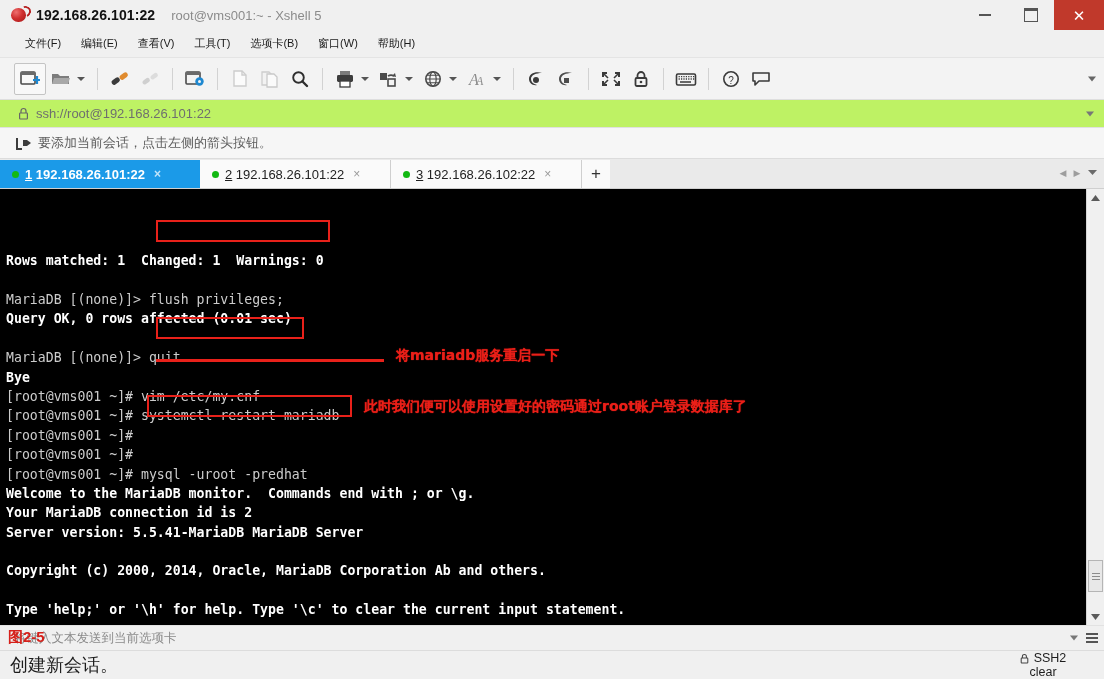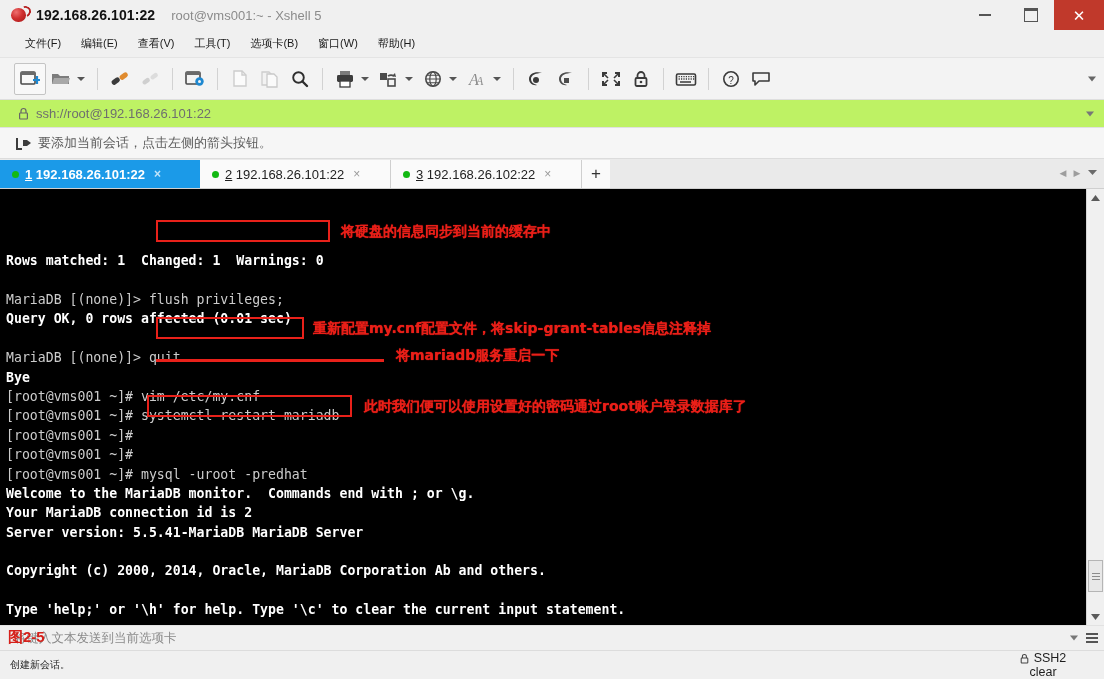--- a/index.html
+++ b/index.html
@@ -368,21 +368,21 @@
   .statusbar2 {
     height: 28px;
     background: #f0f0f0;
     display: flex;
     align-items: center;
     padding-left: 10px;
     flex: 0 0 auto;
     position: relative;
     border-top: 1px solid #dcdcdc;
   }
-  .sb2-left { font-size: 10px; color: #1d1d1d; }
+  .sb2-left { font-size: 18px; color: #1d1d1d; }
   .sb2-right {
     position: absolute; right: 0; top: 0; bottom: 0;
     display: flex; align-items: center; flex-direction: column;
   }
   .sb2-cell {
     display: flex; align-items: center;
     font-size: 12.5px; color: #1d1d1d;
     padding: 0 13px;
     white-space: nowrap;
   }
@@ -652,24 +652,22 @@
     </div>
   </div>
 
   <div class="term-wrap">
     <div class="terminal" id="term">
       
       <div id="term-lines"><div class="term-line"><span class="bold-white">Rows matched: 1  Changed: 1  Warnings: 0</span></div><div class="term-line"><span class="plain"></span></div><div class="term-line"><span class="plain">MariaDB [(none)]&gt; flush privileges;</span></div><div class="term-line"><span class="bold-white">Query OK, 0 rows affected (0.01 sec)</span></div><div class="term-line"><span class="plain"></span></div><div class="term-line"><span class="plain">MariaDB [(none)]&gt; quit</span></div><div class="term-line"><span class="bold-white">Bye</span></div><div class="term-line"><span class="plain">[root@vms001 ~]# vim /etc/my.cnf</span></div><div class="term-line"><span class="plain">[root@vms001 ~]# systemctl restart mariadb</span></div><div class="term-line"><span class="plain">[root@vms001 ~]#</span></div><div class="term-line"><span class="plain">[root@vms001 ~]#</span></div><div class="term-line"><span class="plain">[root@vms001 ~]# mysql -uroot -predhat</span></div><div class="term-line"><span class="bold-white">Welcome to the MariaDB monitor.  Commands end with ; or \g.</span></div><div class="term-line"><span class="bold-white">Your MariaDB connection id is 2</span></div><div class="term-line"><span class="bold-white">Server version: 5.5.41-MariaDB MariaDB Server</span></div><div class="term-line"><span class="plain"></span></div><div class="term-line"><span class="bold-white">Copyright (c) 2000, 2014, Oracle, MariaDB Corporation Ab and others.</span></div><div class="term-line"><span class="plain"></span></div><div class="term-line"><span class="bold-white">Type 'help;' or '\h' for help. Type '\c' to clear the current input statement.</span></div><div class="term-line"><span class="plain"></span></div></div>
 
       
       <div class="anno-box" style="left:156px; top:30.5px; width:174px; height:22px;"></div>
-      <div class="anno-text" style="left:341px; top:33px;">将硬盘的信息同步到当前的缓存中</div>
 
       <div class="anno-box" style="left:156px; top:128px; width:148px; height:22px;"></div>
-      <div class="anno-text" style="left:313px; top:130px;">重新配置my.cnf配置文件，将skip-grant-tables信息注释掉</div>
 
       <div class="anno-underline" style="left:156px; top:170px; width:228px;"></div>
       <div class="anno-text" style="left:396px; top:157px;">将mariadb服务重启一下</div>
 
       <div class="anno-box" style="left:147px; top:206px; width:205px; height:22px;"></div>
       <div class="anno-text" style="left:364px; top:208px;">此时我们便可以使用设置好的密码通过root账户登录数据库了</div>
     </div>
 
     <div class="term-scroll">
       <div class="sb-arrow">

